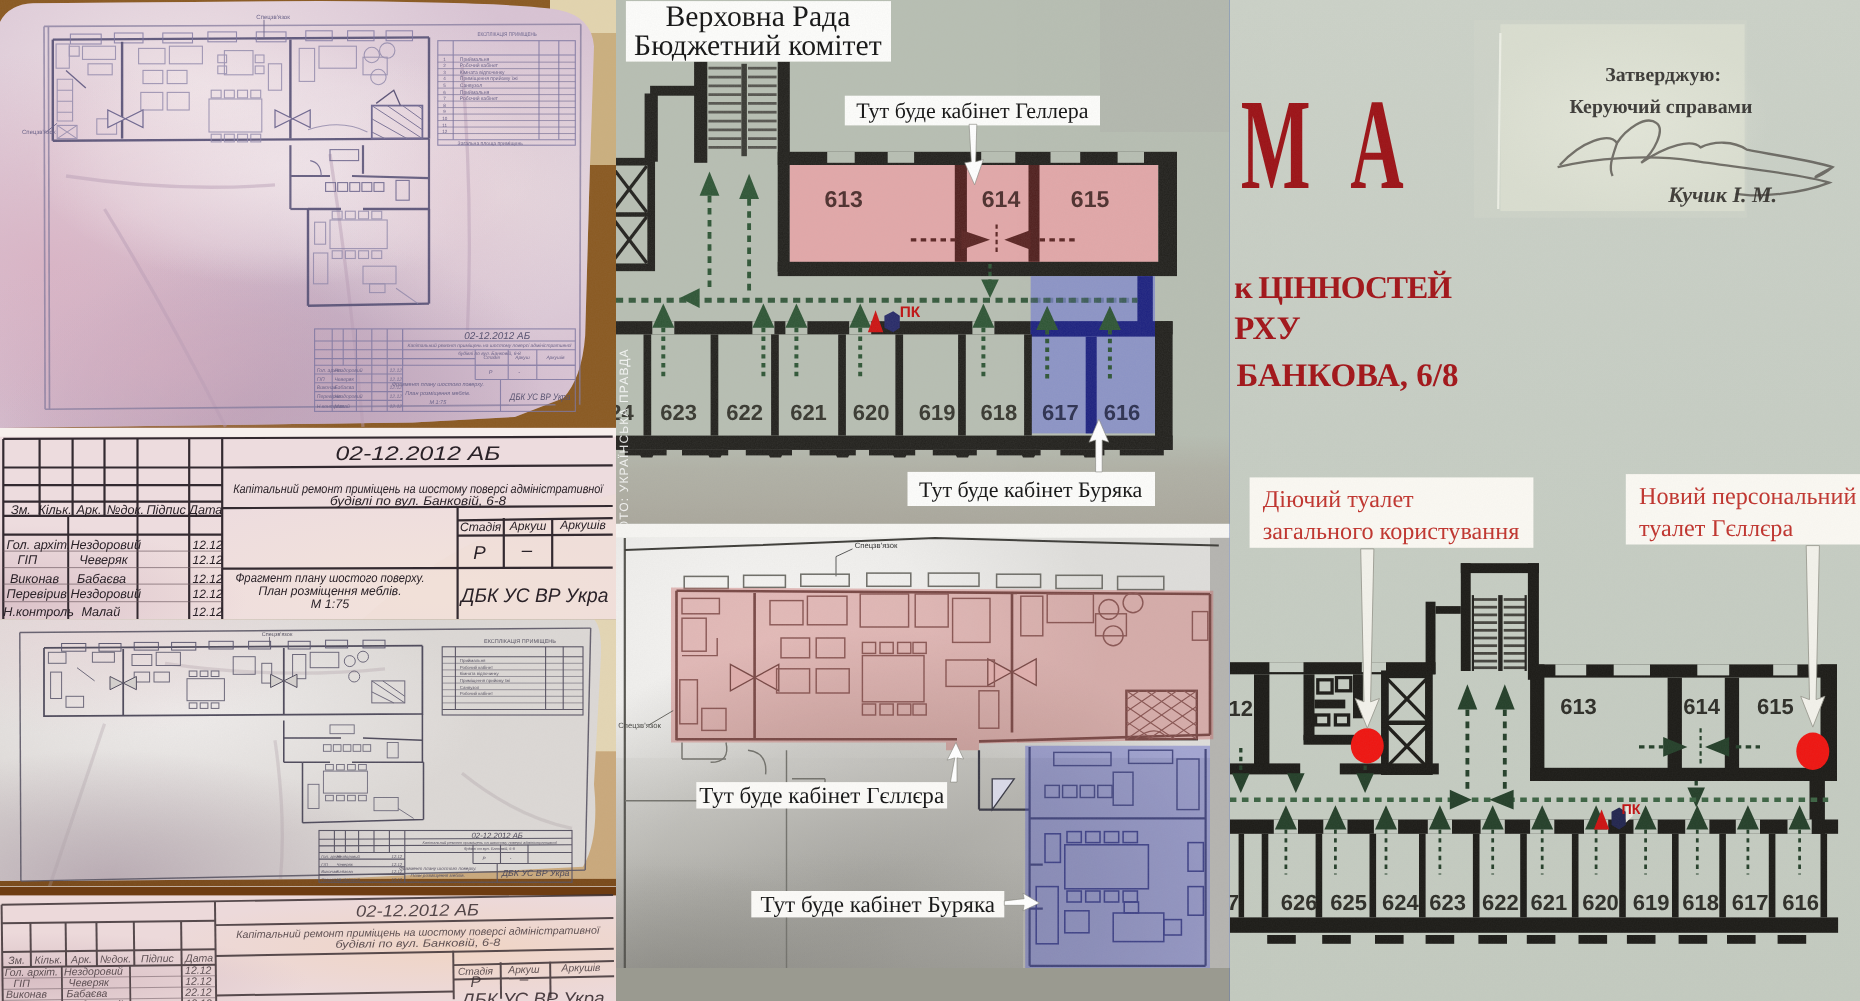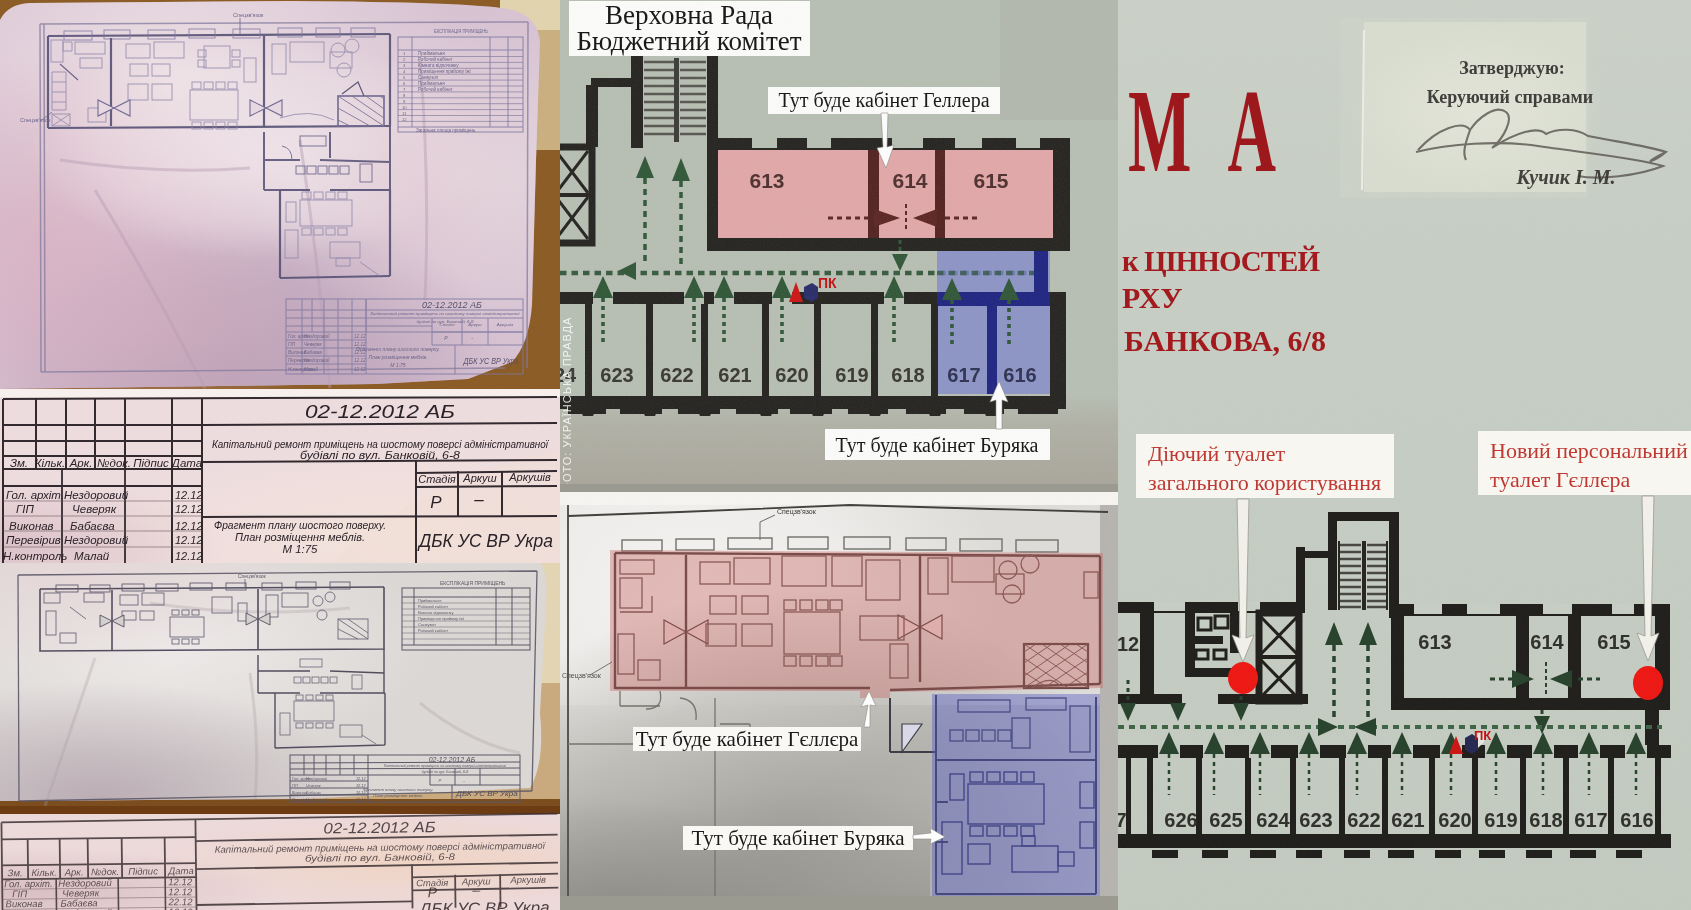--- a/index.html
+++ b/index.html
@@ -863,21 +863,21 @@
 
 <rect x="265" y="429" width="225" height="31" fill="#fdfdfb"></rect>
 <text x="377" y="452" font-family="Liberation Serif, serif" font-size="20" fill="#111111" text-anchor="middle">Тут буде кабінет Буряка</text>
 
 <polygon points="439,381 448,402 442,400 442,429 436,429 436,400 430,402" fill="#ffffff" stroke="#888880" stroke-width="0.6"></polygon>
 
 <rect x="0" y="0" width="558" height="484" filter="url(#nz5)" opacity="0.22"></rect>
 </svg>
 </div>
 
-<div class="panel" id="p6" style="left:560px;top:492px;width:558px;height:404px;background:#b9b9b5;">
+<div class="panel" id="p6" style="left:560px;top:476px;width:558px;height:404px;background:#b9b9b5;">
 <svg width="558" height="426" viewBox="0 0 558 426">
 <defs>
 <radialGradient id="g6a" cx="0.42" cy="0.82" r="0.62">
   <stop offset="0" stop-color="#908f89" stop-opacity="0.7"></stop>
           <stop offset="0.6" stop-color="#9d9c95" stop-opacity="0.45"></stop>
           <stop offset="1" stop-color="#9d9c95" stop-opacity="0"></stop>
 </radialGradient>
 <radialGradient id="g6b" cx="0.24" cy="0.22" r="0.55">
   <stop offset="0" stop-color="#f6f5f3"></stop>
           <stop offset="0.5" stop-color="#f2f1ef" stop-opacity="0.85"></stop>

